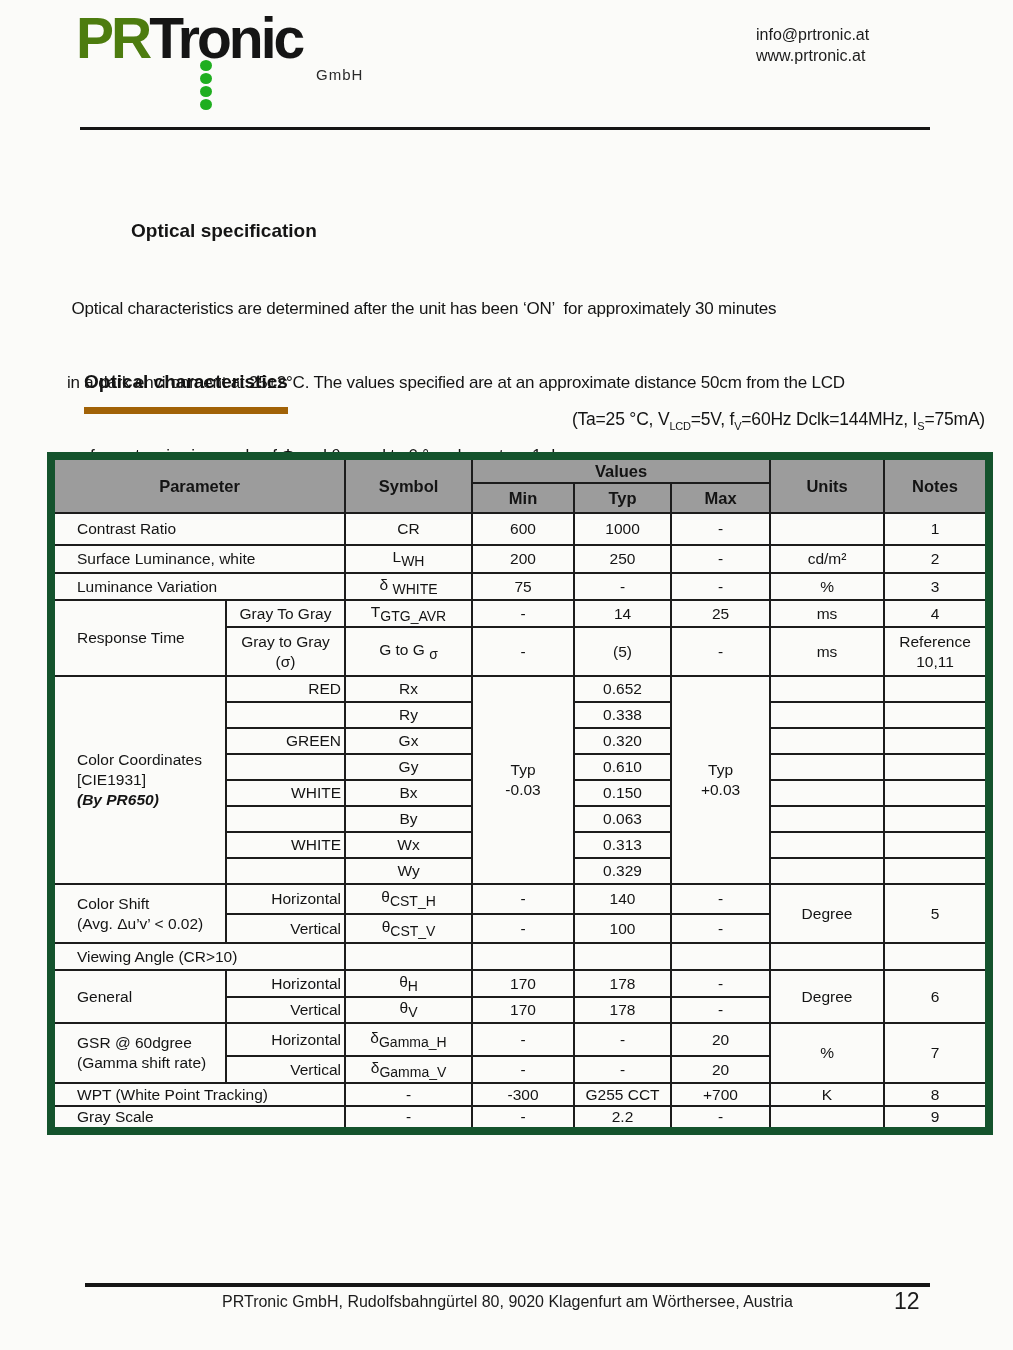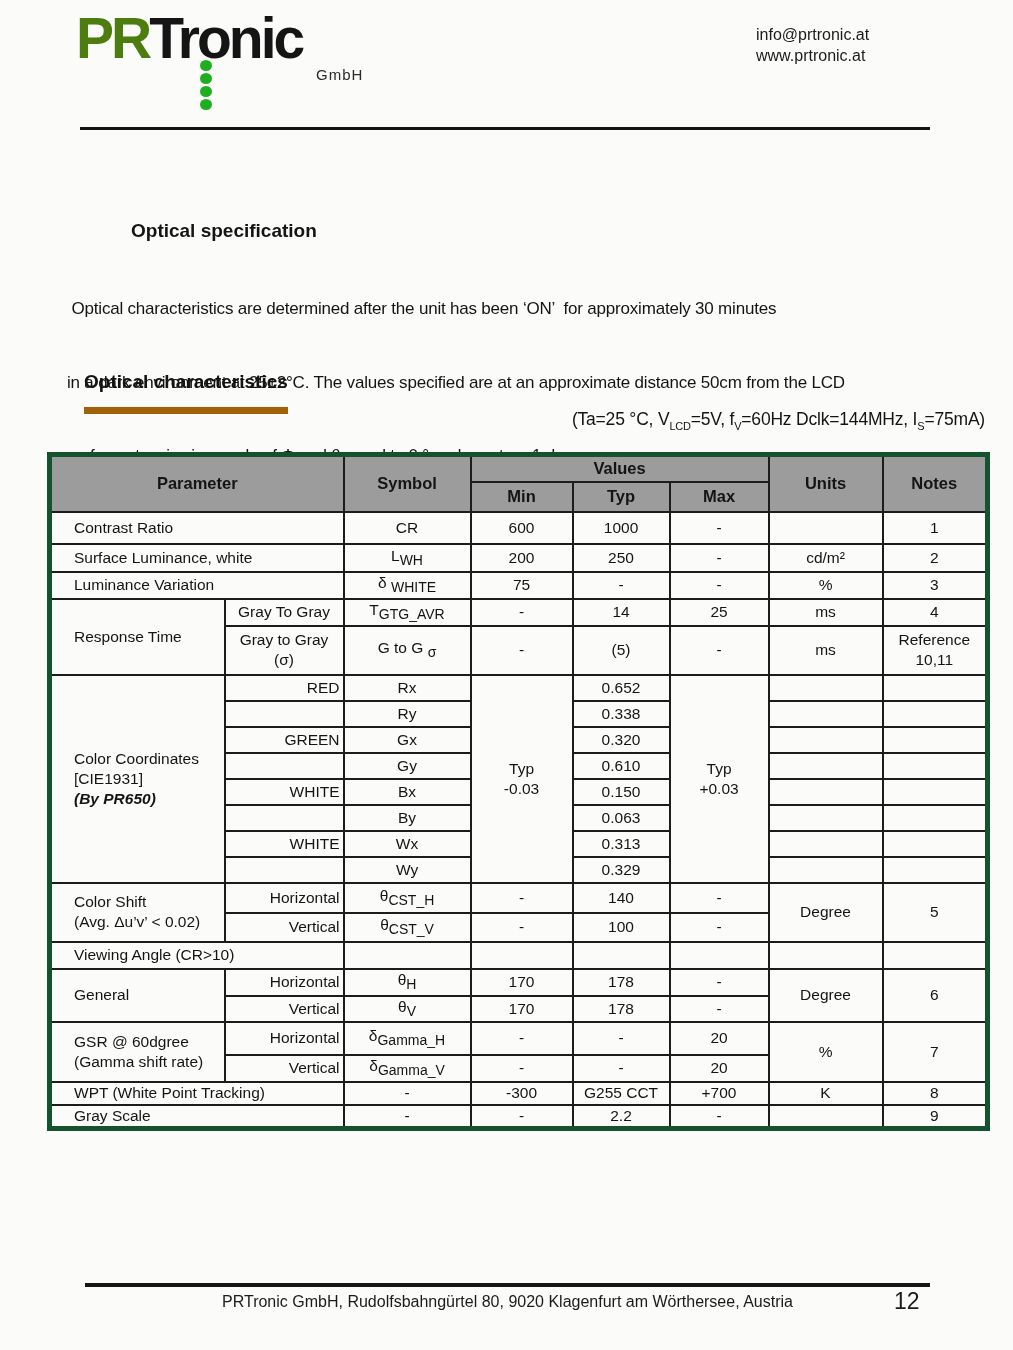--- a/index.html
+++ b/index.html
@@ -25,21 +25,21 @@
 
   .para { position:absolute; left:67px; top:248px; width:890px; font-size:17px; line-height:24.5px; white-space:pre; letter-spacing:-0.2px; }
 
   .h-char { position:absolute; left:84px; top:371px; font-size:19px; font-weight:bold; border-bottom:7px solid #a16207; padding-bottom:14px; }
 
   .conditions { position:absolute; right:28px; top:409px; font-size:17.5px; letter-spacing:-0.2px; }
   .conditions sub, .symsub { font-size:11px; }
 
   
   .spec-table { position:absolute; left:47px; top:452px; }
-  table { border-collapse:collapse; table-layout:fixed; width:938px; border:5px solid #14532d; }
+  table { border-collapse:collapse; table-layout:fixed; width:938px; border:8px solid #14532d; }
   th, td { border:2px solid #1c1c1c; font-size:15.5px; text-align:center; vertical-align:middle; padding:1px 3px; overflow:hidden; }
   thead th { background:#9c9c9c; font-size:16.5px; font-weight:bold; }
   td.left { text-align:left; padding-left:22px; }
   td.sub-left { text-align:right; padding-left:8px; }
   .bi { font-weight:bold; font-style:italic; }
   .two-line { line-height:20px; }
   sub { font-size:14px; }
 
   .footer-line { position:absolute; left:85px; top:1283px; width:845px; height:4px; background:#151515; }
   .footer-text { position:absolute; left:85px; top:1293px; width:845px; text-align:center; font-size:16px; color:#1b1b1b; }

